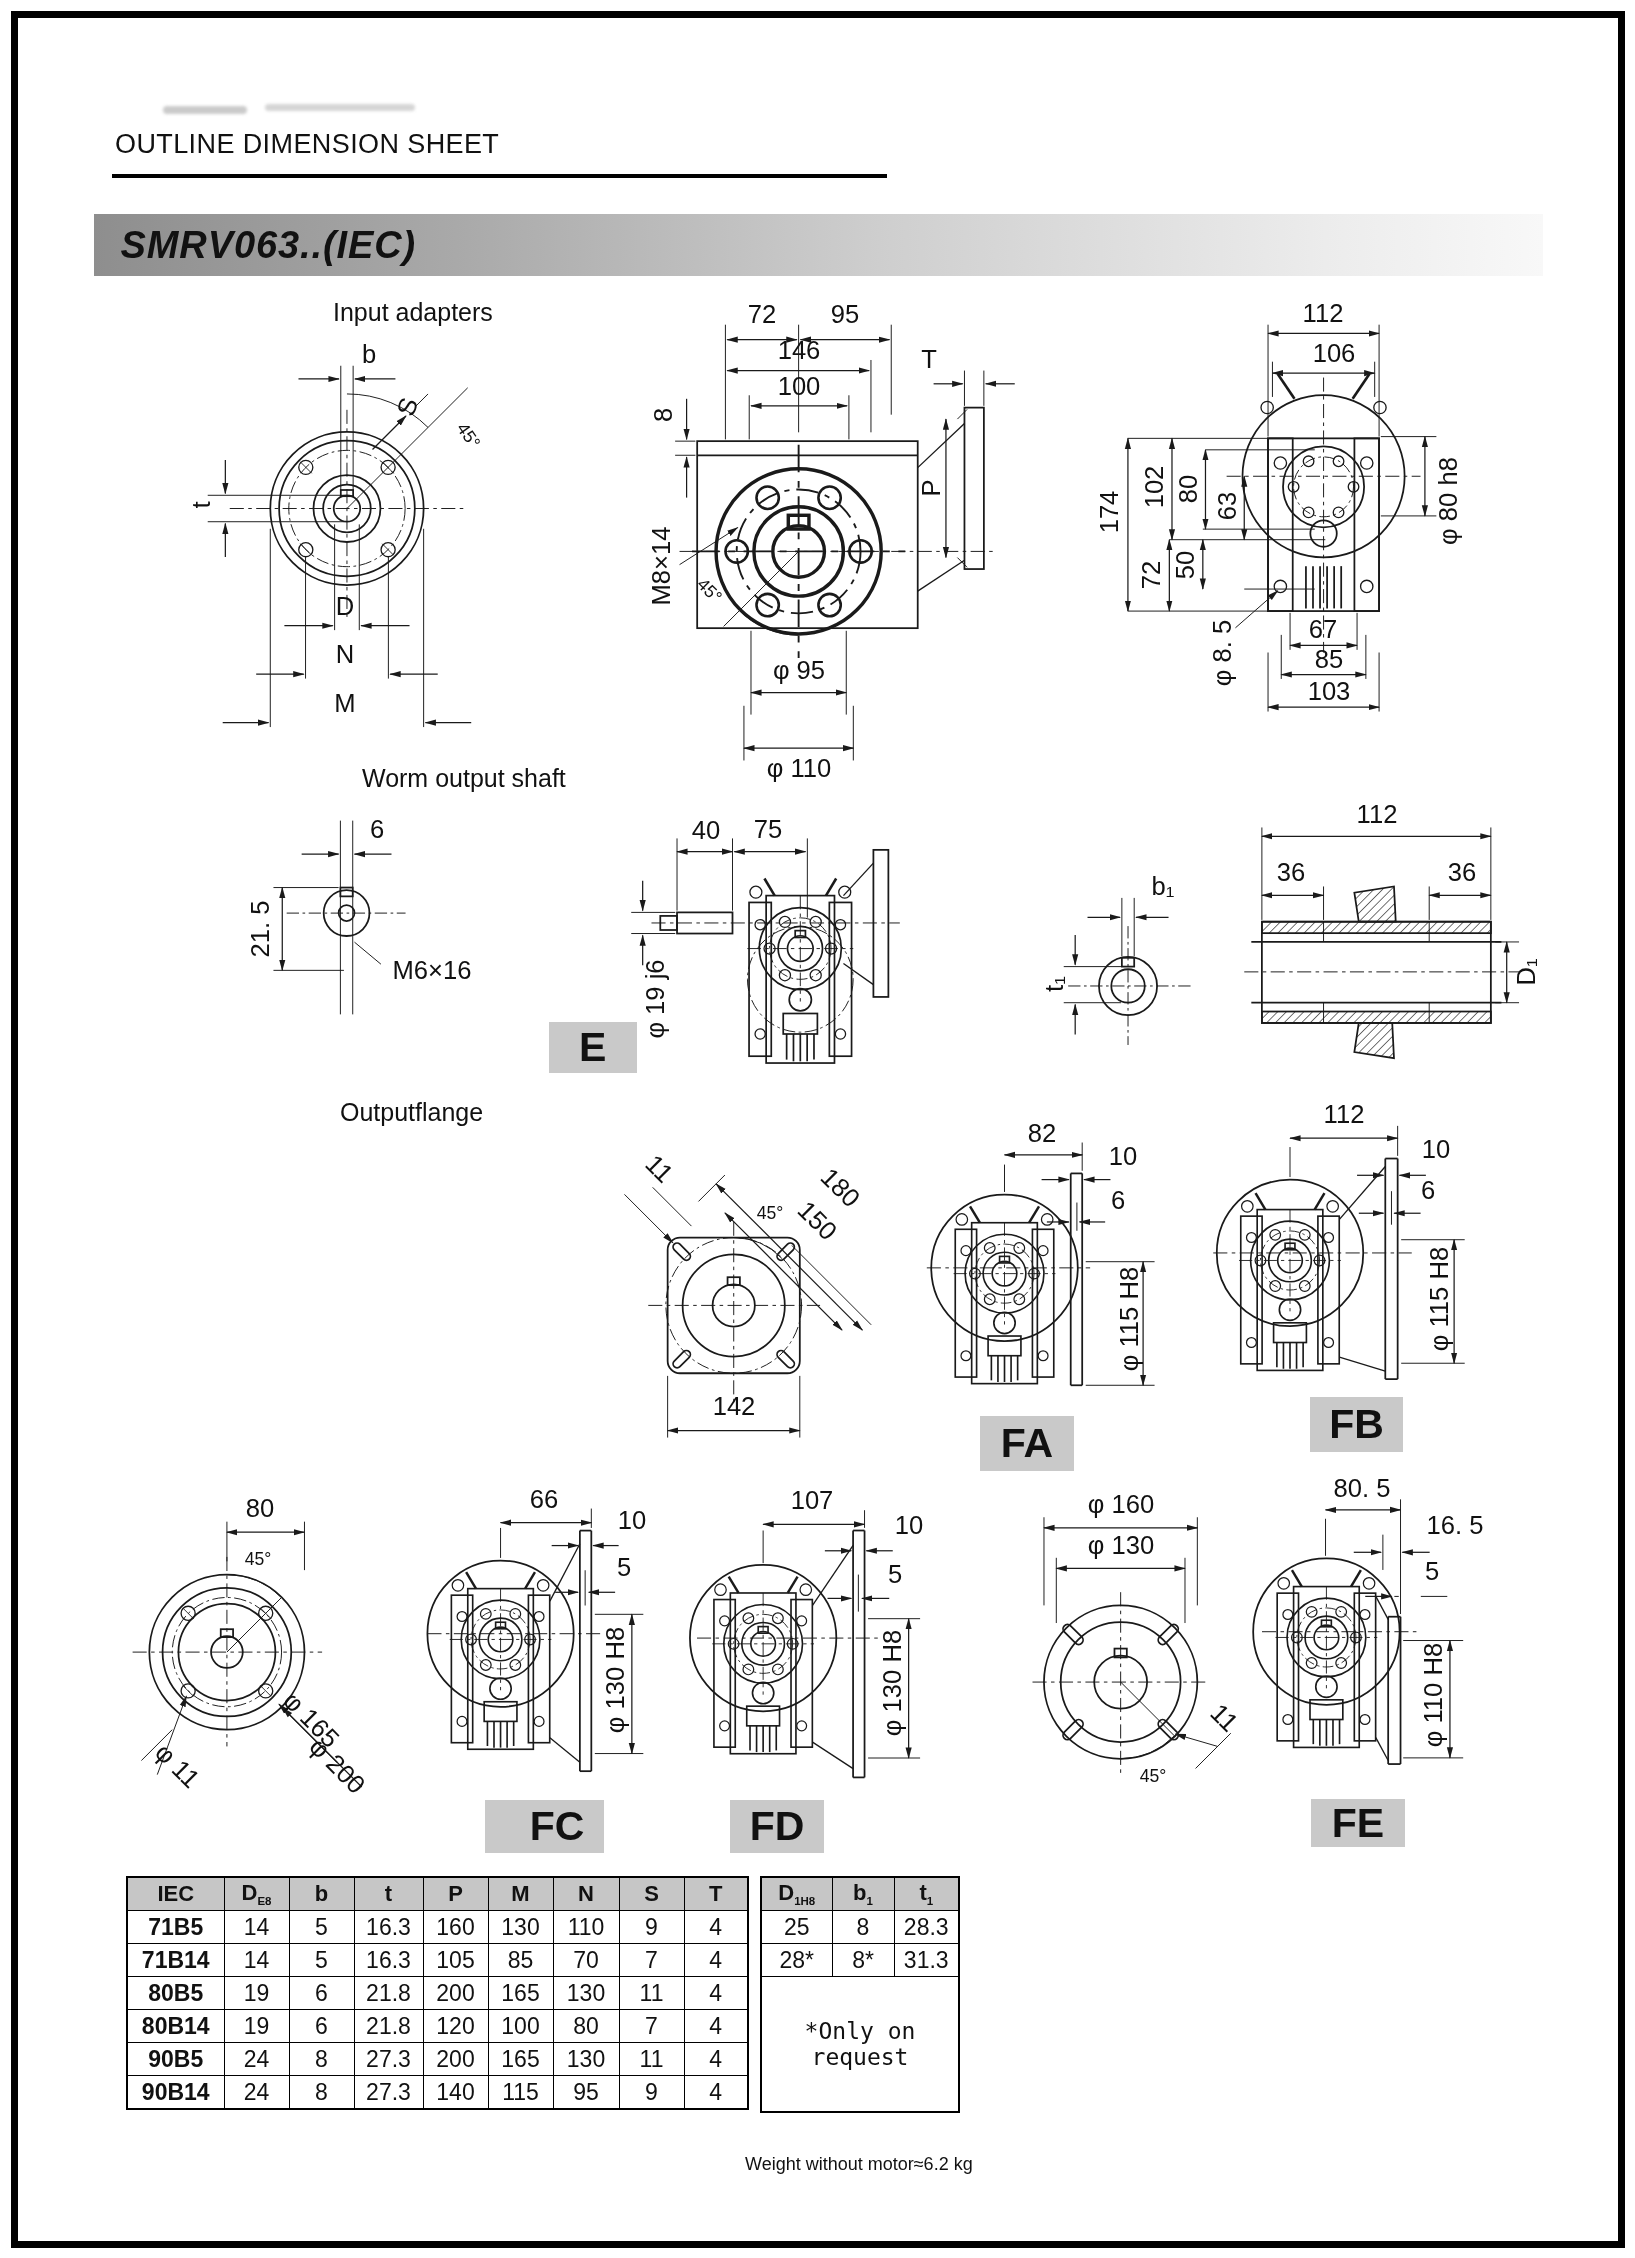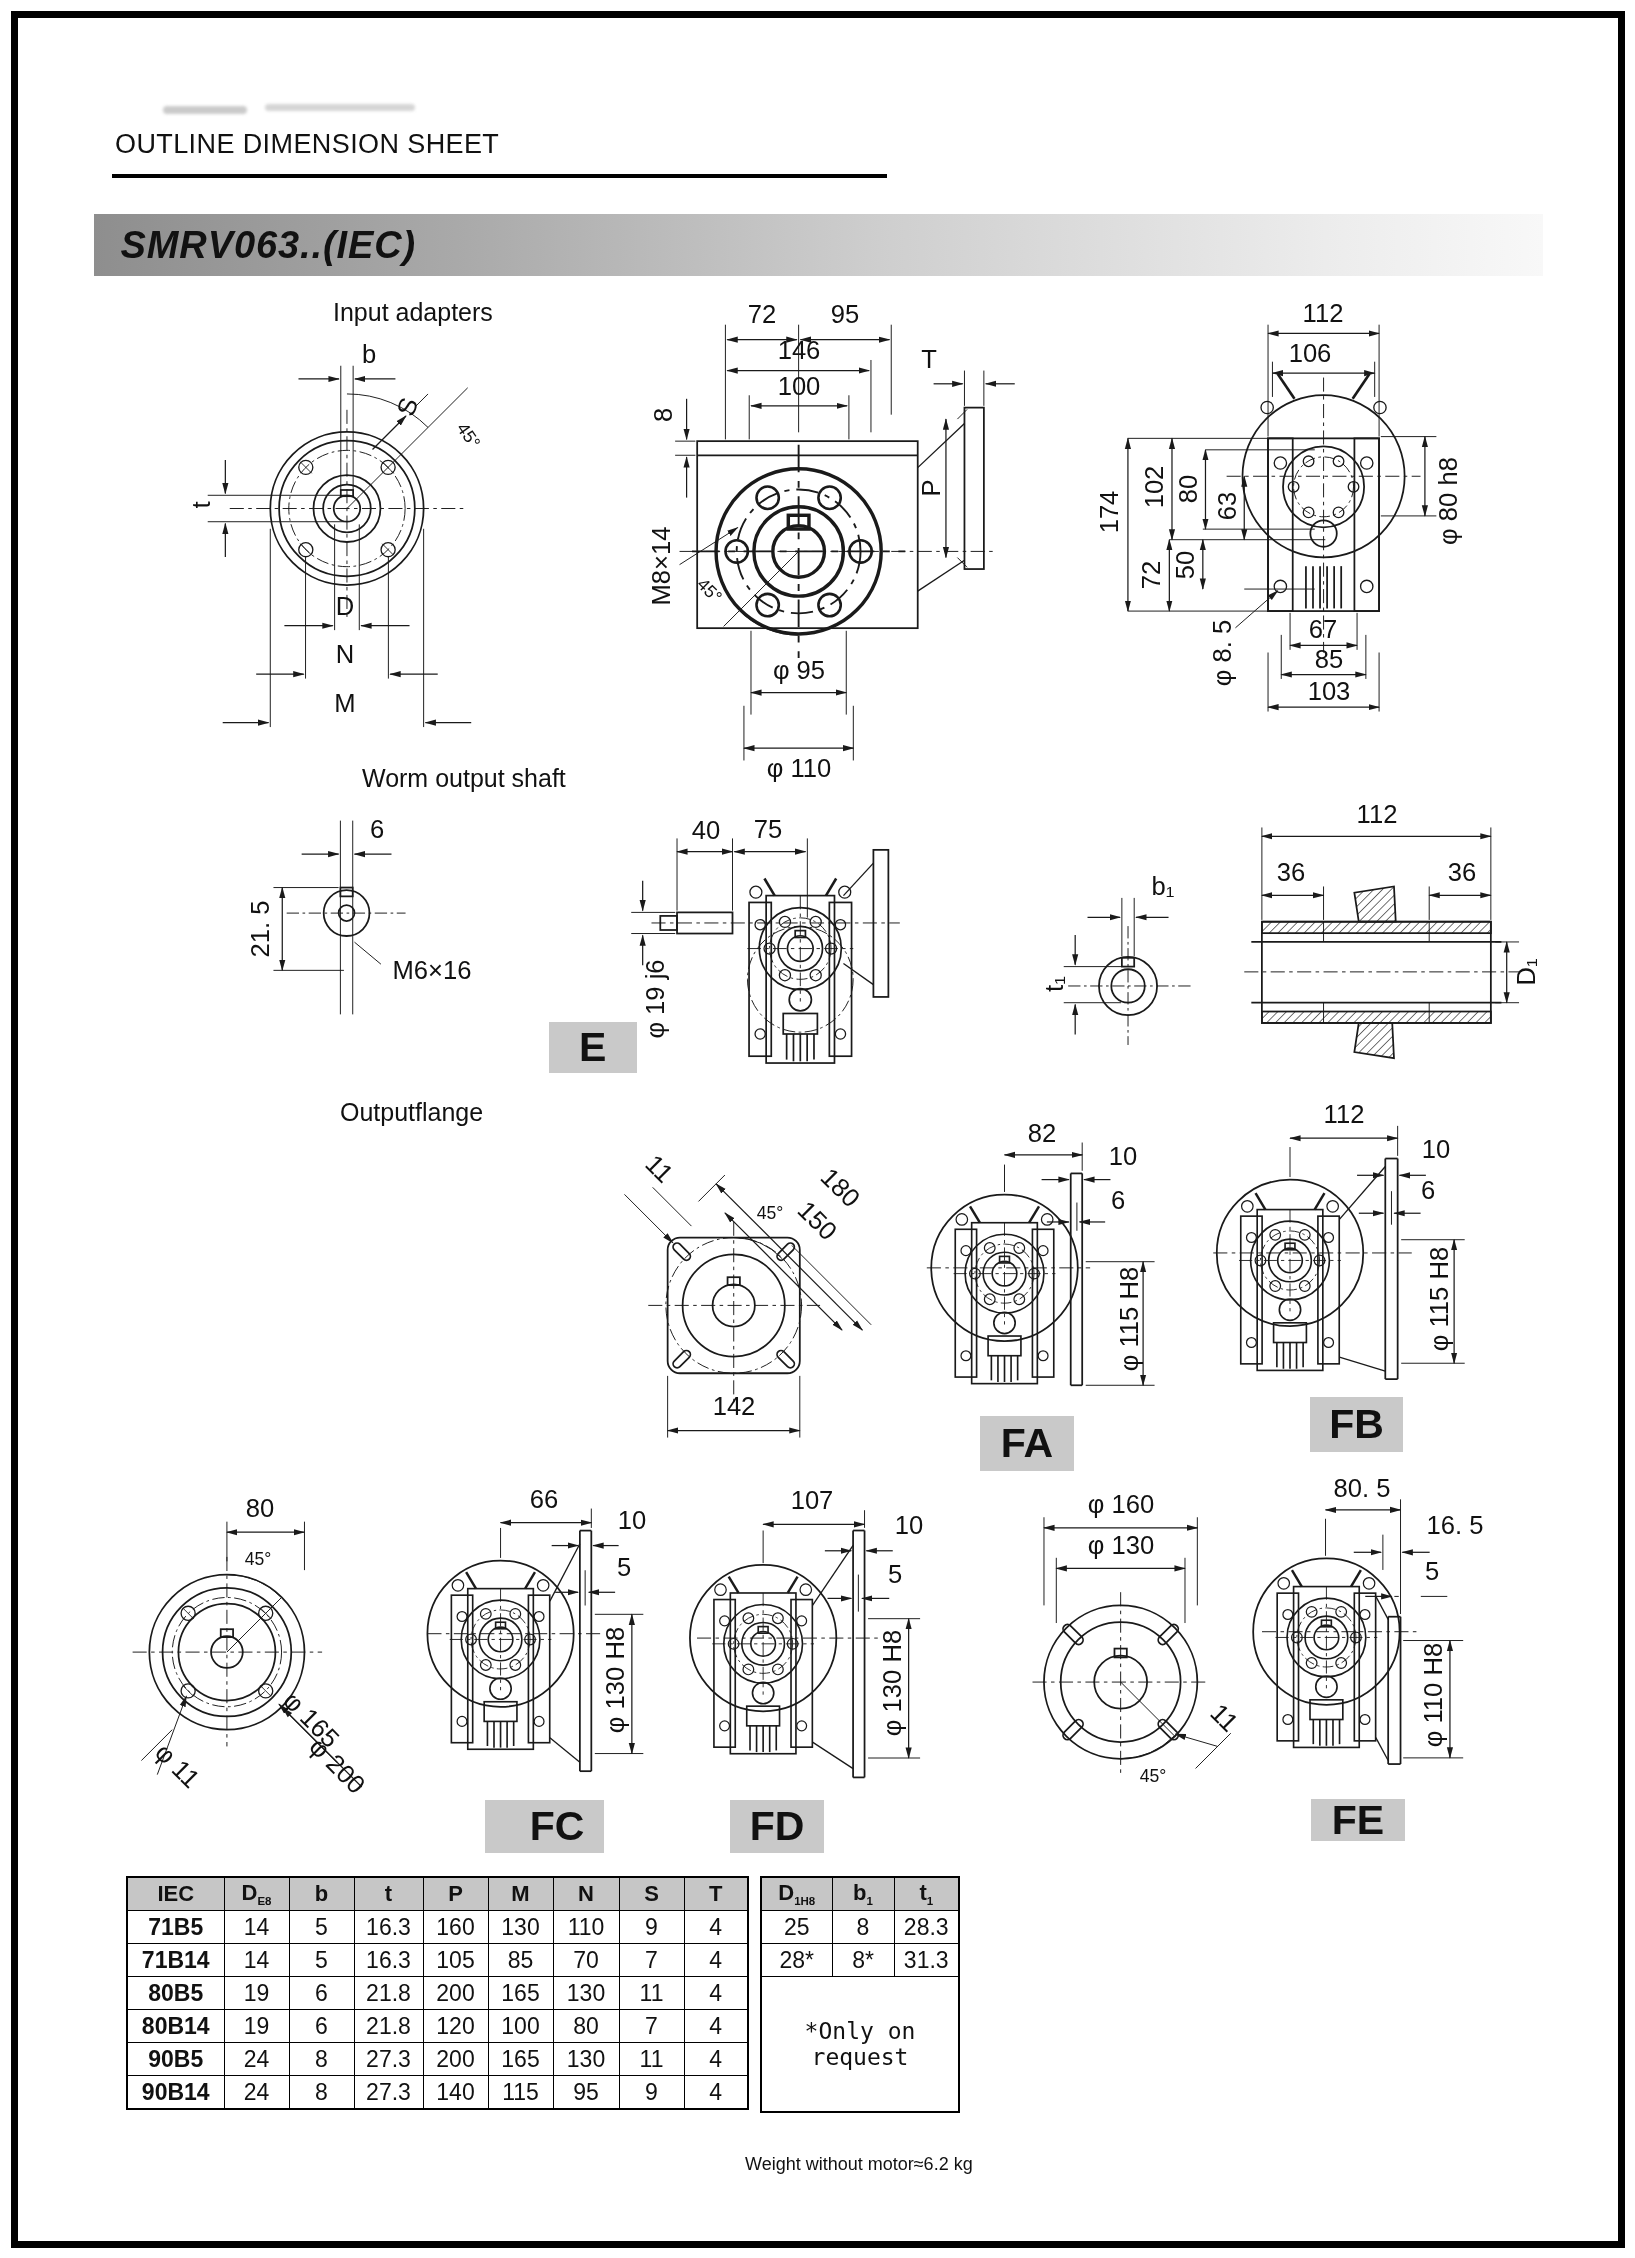--- a/index.html
+++ b/index.html
@@ -261,21 +261,21 @@
         <line x1="358" y1="380" x2="358" y2="430" stroke-width="1.1"></line>
       <line x1="262" y1="425" x2="358" y2="425" stroke-width="1.4" marker-start="url(#ah)" marker-end="url(#ah)"></line>
       <line x1="247" y1="400" x2="247" y2="467" stroke-width="1.1"></line>
         <line x1="373" y1="400" x2="373" y2="467" stroke-width="1.1"></line>
       <line x1="247" y1="462" x2="373" y2="462" stroke-width="1.4" marker-start="url(#ah)" marker-end="url(#ah)"></line>
       <line x1="375" y1="155" x2="438" y2="155" stroke-width="1.1"></line>
         <line x1="375" y1="245" x2="438" y2="245" stroke-width="1.1"></line>
       <line x1="425" y1="155" x2="425" y2="245" stroke-width="1.4" marker-start="url(#ah)" marker-end="url(#ah)"></line>
     </svg>
     <span class="dim" style="left:273px;top:14px;">112</span>
-    <span class="dim" style="left:260px;top:54px;text-align:right;">106</span>
+    <span class="dim" style="left:284px;top:54px;text-align:right;">106</span>
     <span class="dim r90" style="left:60px;top:212px;">174</span>
     <span class="dim r90" style="left:105px;top:187px;">102</span>
     <span class="dim r90" style="left:139px;top:189px;">80</span>
     <span class="dim r90" style="left:178px;top:206px;">63</span>
     <span class="dim r90" style="left:102px;top:275px;">72</span>
     <span class="dim r90" style="left:136px;top:265px;">50</span>
     <span class="dim r90" style="left:173px;top:353px;">φ 8. 5</span>
     <span class="dim" style="left:273px;top:330px;">67</span>
     <span class="dim" style="left:279px;top:360px;">85</span>
     <span class="dim" style="left:279px;top:392px;">103</span>
@@ -618,21 +618,21 @@
       <line x1="210" y1="150" x2="180" y2="150" stroke-width="1.1"></line>
       <line x1="150" y1="150" x2="155" y2="150" stroke-width="1.1"></line>
       <line x1="160" y1="200" x2="228" y2="200" stroke-width="1.1"></line>
       <line x1="160" y1="333" x2="228" y2="333" stroke-width="1.1"></line>
       <line x1="213" y1="200" x2="213" y2="333" stroke-width="1.4" marker-start="url(#ah)" marker-end="url(#ah)"></line>
     </svg>
     <span class="dim" style="left:100px;top:25px;">80. 5</span>
     <span class="dim" style="left:193px;top:62px;">16. 5</span>
     <span class="dim" style="left:170px;top:108px;">5</span>
     <span class="dim r90" style="left:172px;top:231px;">φ 110  H8</span>
-    <div class="tag" style="left:49px;top:335px;width:94px;height:42px;">
+    <div class="tag" style="left:49px;top:335px;width:94px;height:48px;">
       <span>FE</span>
     </div>
   </div>
 
   <table class="spec" style="left:126px;top:1876px;width:622px;">
     <colgroup>
       <col style="width:97px">
         <col style="width:65px">
         <col style="width:65px">
         <col style="width:69px">

